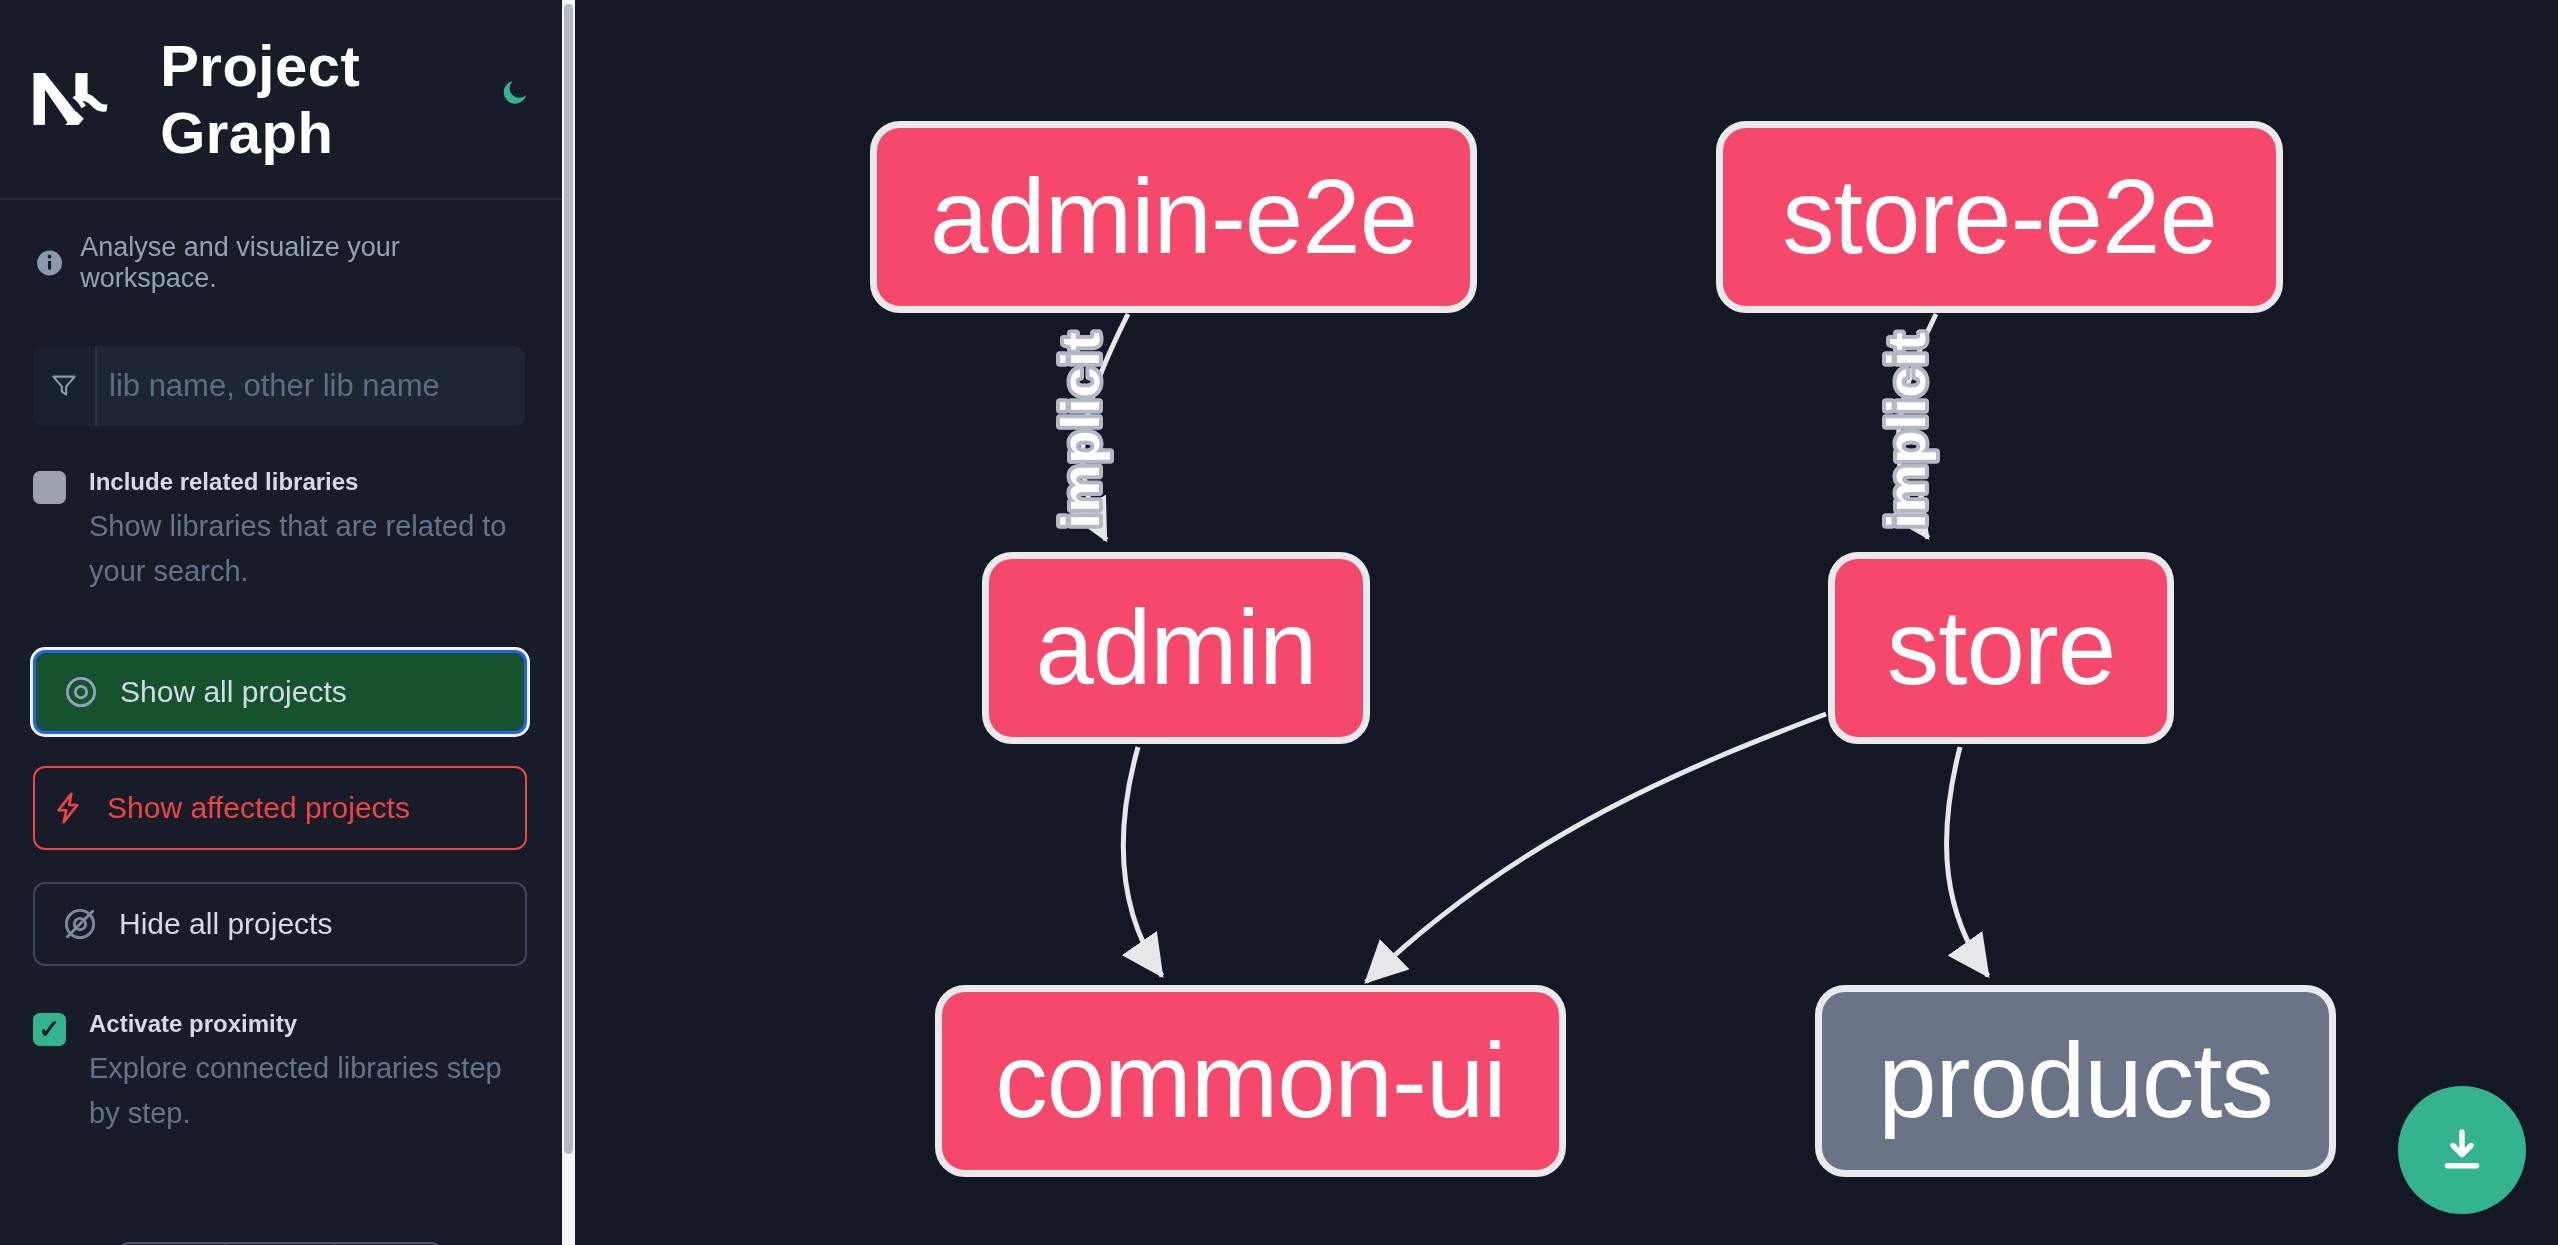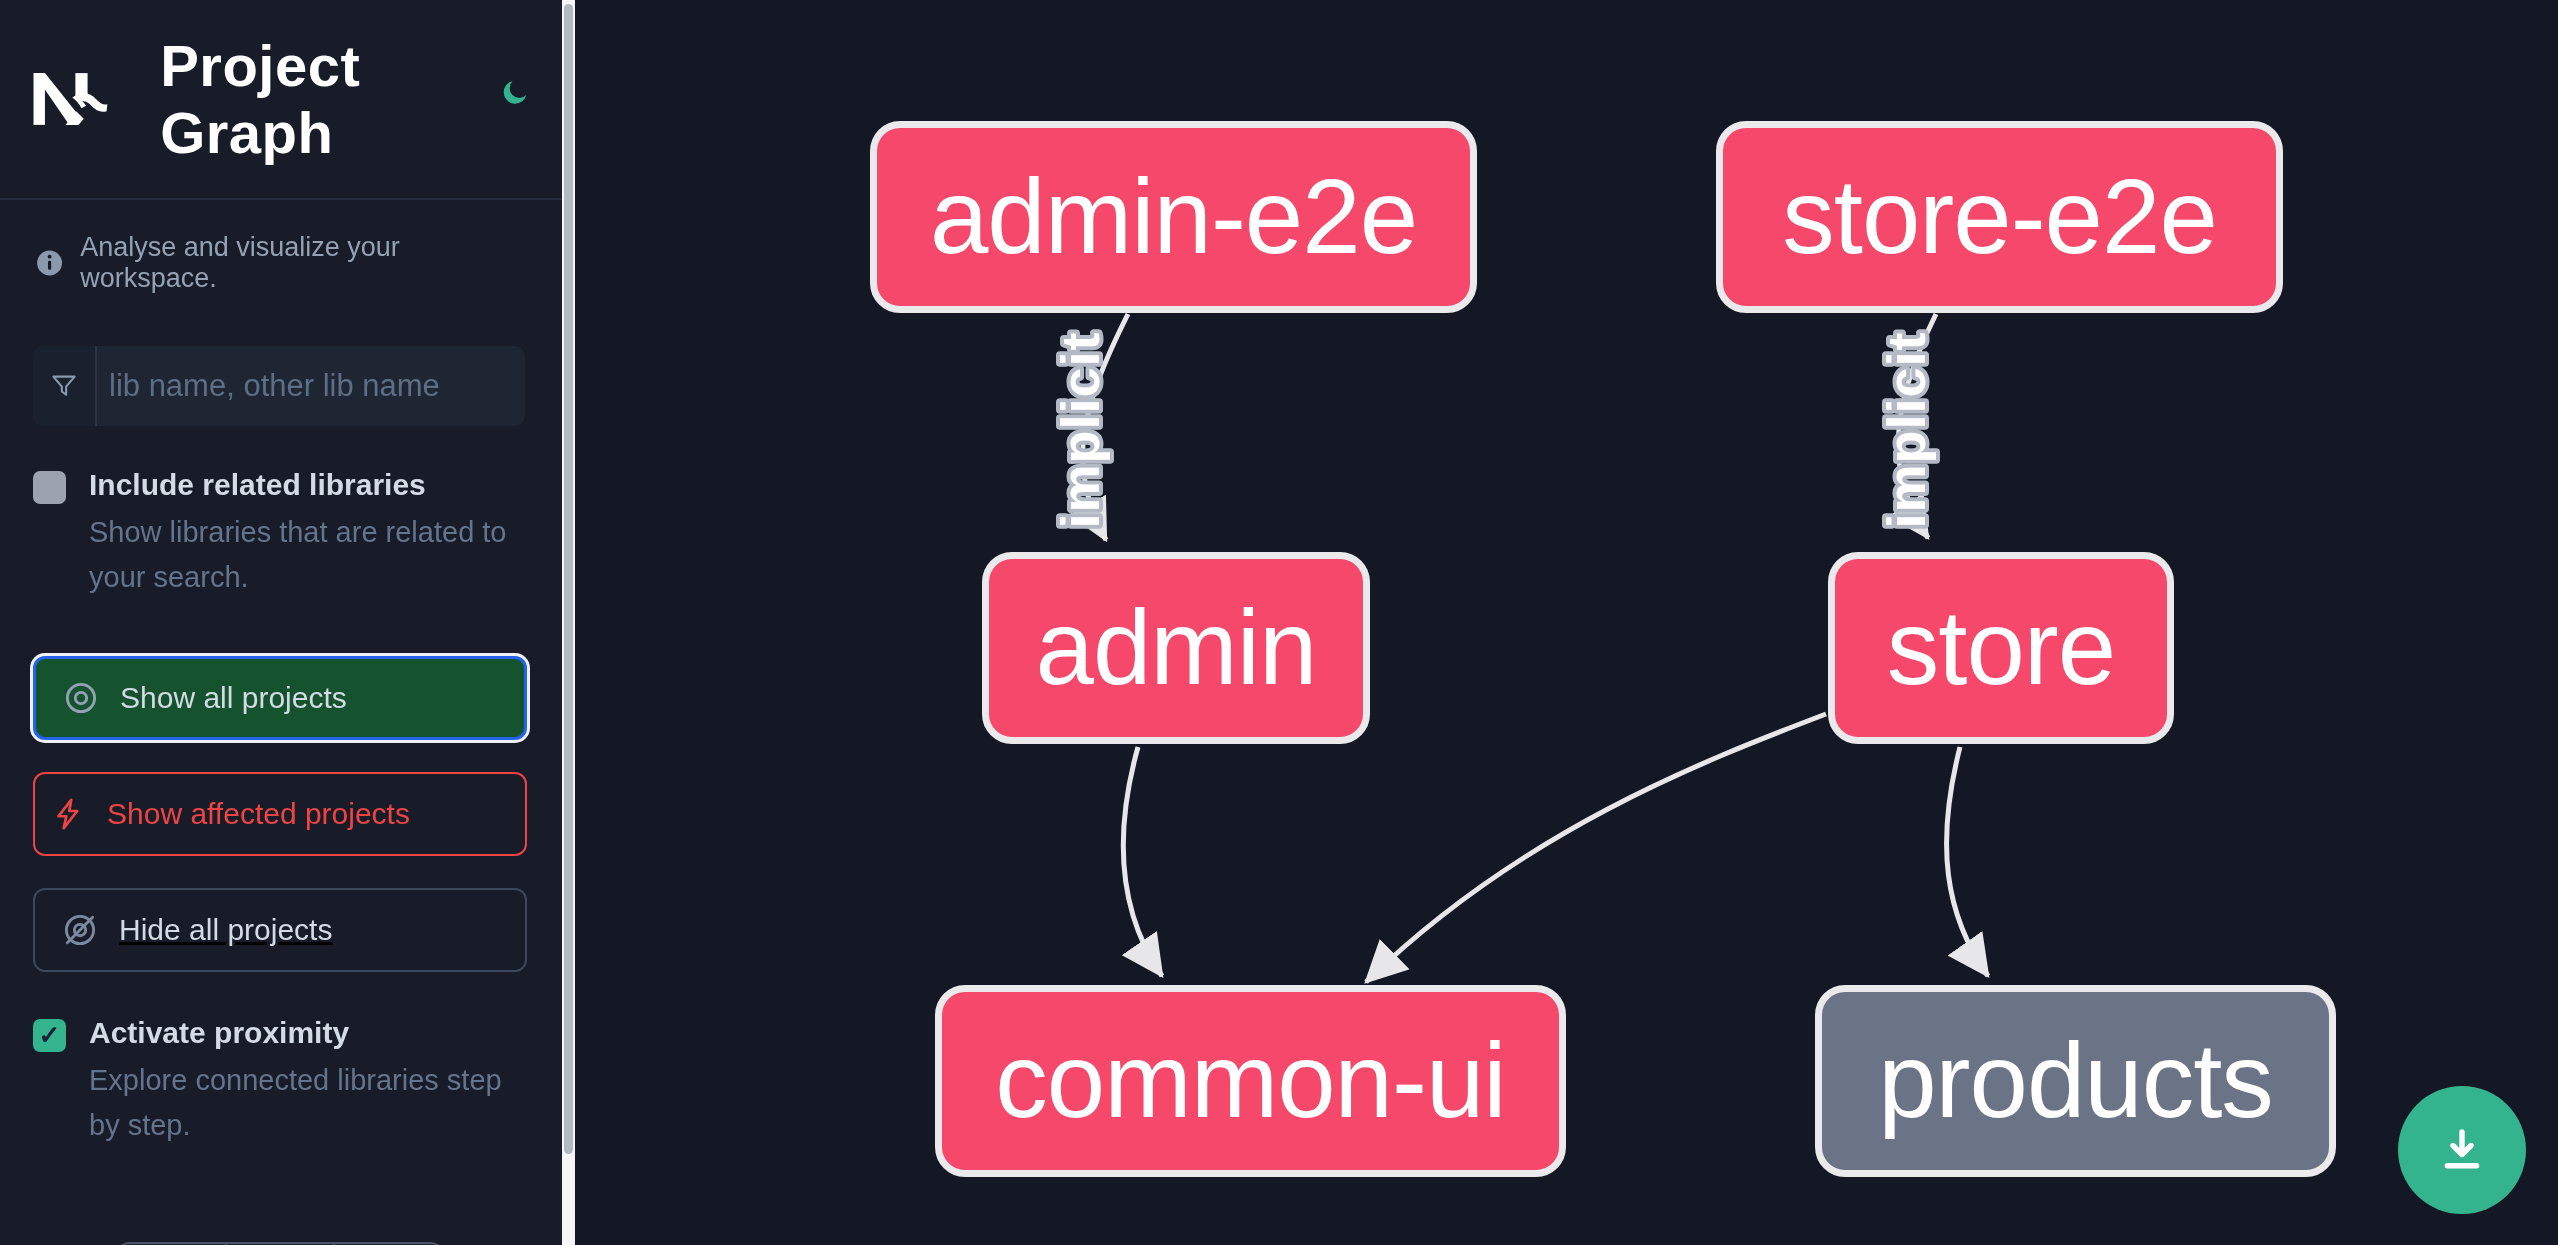--- a/index.html
+++ b/index.html
@@ -38,21 +38,21 @@
                   font-size:31px; padding:0 12px; font-family:"Liberation Sans", sans-serif; }
   .search-input::placeholder { color:#5e6e84; }
 
   .opt { display:flex; margin:0 33px; }
   .opt .box { width:33px; height:33px; border-radius:7px; flex:none; margin-top:3px;
               display:flex; align-items:center; justify-content:center; cursor:pointer; }
   .box.gray  { background:#9ca3af; }
   .box.white { background:#ffffff; }
   .box.green { background:#34b48e; color:#18202e; font-size:26px; font-weight:800; }
   .opt .texts { margin-left:23px; }
-  .opt .label { color:#d4dbe5; font-size:30px; font-weight:700; }
+  .opt .label { color:#d4dbe5; font-size:24px; font-weight:700; }
   .opt .desc  { color:#64748b; font-size:29px; line-height:45px; max-width:462px; margin-top:8px; }
 
   .sb-btn { margin:0 33px; width:494px; height:84px; border-radius:12px; display:flex;
             align-items:center; padding:0 26px; gap:20px; cursor:pointer; background:transparent; }
   .sb-btn .btn-label { font-size:30px; font-weight:500; color:#d4dbe5; }
   .btn-focused  { border:3px solid #2563eb; background:#14532d; box-shadow:0 0 0 3px #eef1f6; }
   .btn-affected { border:2px solid #ef4444;padding-left:16px; }
   .btn-affected .btn-label { color:#ef4444; }
   .btn-default  { border:2px solid #3c4759; }
 
@@ -153,21 +153,21 @@
     <div class="btn-label">Show all projects</div>
   </div>
 
   <div class="sb-btn btn-affected" style="margin-top:32px;">
     <svg width="36" height="36" viewBox="0 0 24 24">
       <path d="M13.5 2.5 L5 13.5 h5.2 L8.5 21.5 L17.5 10 h-5.3 z" fill="none" stroke="#ef4444" stroke-width="1.8" stroke-linejoin="round"></path>
     </svg>
     <div class="btn-label">Show affected projects</div>
   </div>
 
-  <div class="sb-btn btn-default" style="margin-top:32px;text-decoration:underline;">
+  <div class="sb-btn btn-default" style="margin-top:32px;">
     <svg width="38" height="38" viewBox="0 0 24 24">
       <circle cx="12" cy="12" r="8.6" fill="none" stroke="#7c8aa0" stroke-width="1.8"></circle>
       <circle cx="12" cy="12" r="3.6" fill="none" stroke="#7c8aa0" stroke-width="1.8"></circle>
       <path d="M4 20 L20 4" stroke="#7c8aa0" stroke-width="1.8" stroke-linecap="round"></path>
     </svg>
     <div class="btn-label">Hide all projects</div>
   </div>
 
 
   <div class="opt" style="margin-top:44px;">

